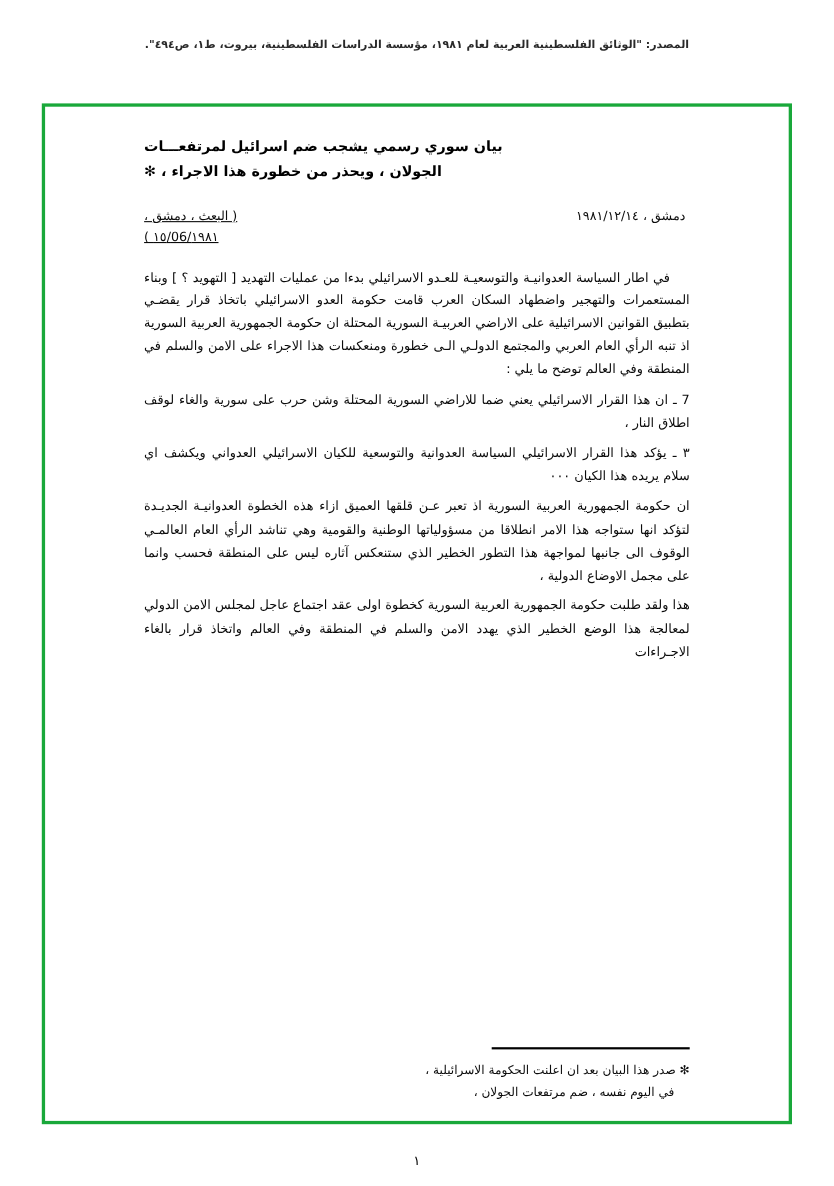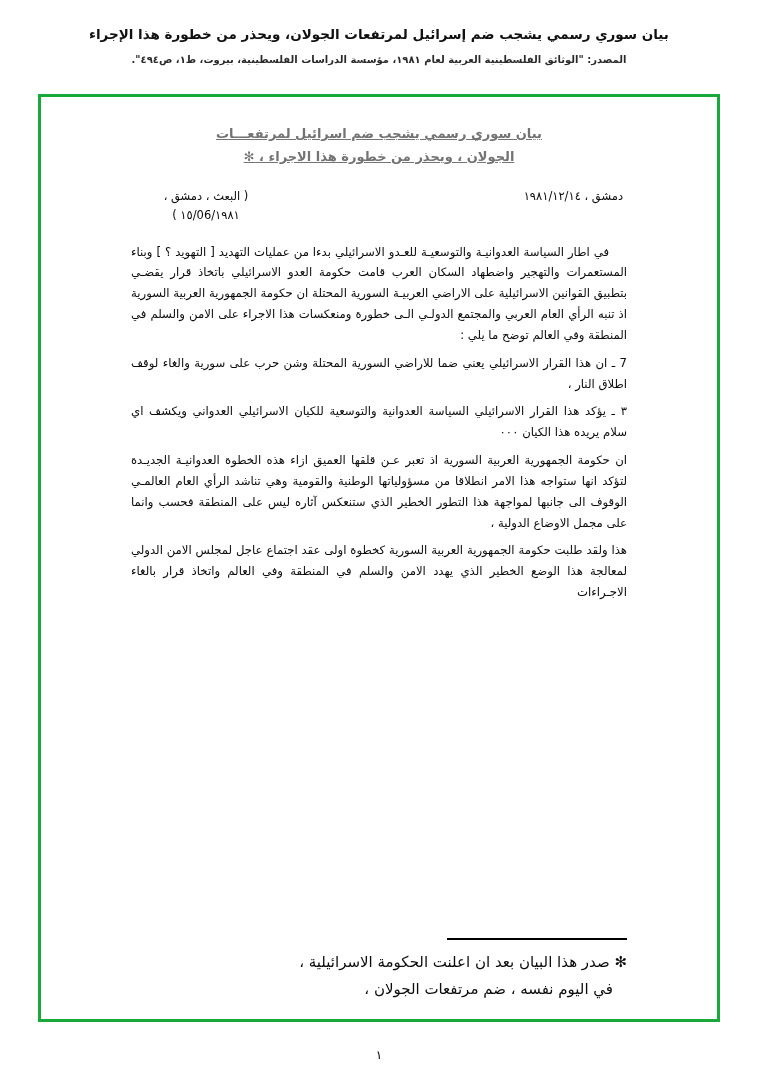--- a/index.html
+++ b/index.html
@@ -54,39 +54,39 @@
     position: absolute;
     top: 0; right: 0; bottom: 0; left: 0;
     padding: 26px 90px 18px 90px;
     box-sizing: border-box;
     direction: rtl;
   }
   .scan-title {
     font-size: 13px;
     font-weight: bold;
     line-height: 1.75;
-    color: #737373;
-    text-align: center;
+    color: #000000;
+    text-align: left;
     margin-bottom: 18px;
     letter-spacing: 0.3px;
-    text-decoration: underline;
   }
   .dateline {
     display: flex;
     flex-direction: row;
     justify-content: flex-start;
     align-items: flex-start;
     font-size: 11.5px;
     line-height: 1.7;
     margin-bottom: 16px;
     color: #0b0b0b;
   }
   .dateline .dl-left {
     width: 150px;
-    text-align: center;
+    text-align: left;
+    text-decoration: underline;
   }
   .dateline .dl-right {
     flex: 1;
     padding-right: 4px;
   }
   .body-block {
     font-size: 11.7px;
     line-height: 1.78;
     color: #0b0b0b;
     text-align: justify;
@@ -108,21 +108,21 @@
     left: 90px;
     direction: rtl;
   }
   .footnote-rule {
     width: 180px;
     height: 2px;
     background: #000000;
     margin: 0 0 9px auto;
   }
   .footnote {
-    font-size: 15px;
+    font-size: 11px;
     line-height: 1.8;
     color: #0b0b0b;
     text-align: right;
   }
   .footnote .fn-line2 {
     padding-right: 14px;
   }
   .page-number {
     position: absolute;
     bottom: 16px;
@@ -132,21 +132,20 @@
     font-size: 12px;
     color: #000000;
   }
 </style>
 </head>
 <body>
 
 <div class="page">
 
   <div class="header-area">
-    <div class="doc-title">بيان سوري رسمي يشجب ضم إسرائيل لمرتفعات الجولان، ويحذر من خطورة هذا الإجراء</div>
     <div class="doc-source">المصدر: "الوثائق الفلسطينية العربية لعام ١٩٨١، مؤسسة الدراسات الفلسطينية، بيروت، ط١، ص٤٩٤".</div>
   </div>
 
   <div class="frame">
     <div class="frame-inner">
 
       <div class="scan-title">
         <div>بيان سوري رسمي يشجب ضم اسرائيل لمرتفعـــات</div>
         <div>الجولان ، ويحذر من خطورة هذا الاجراء ، ✻</div>
       </div>

